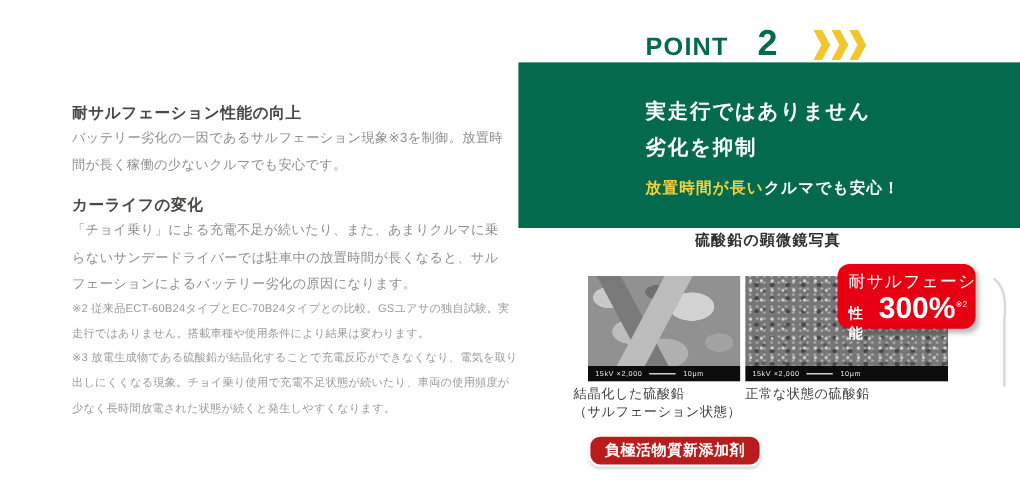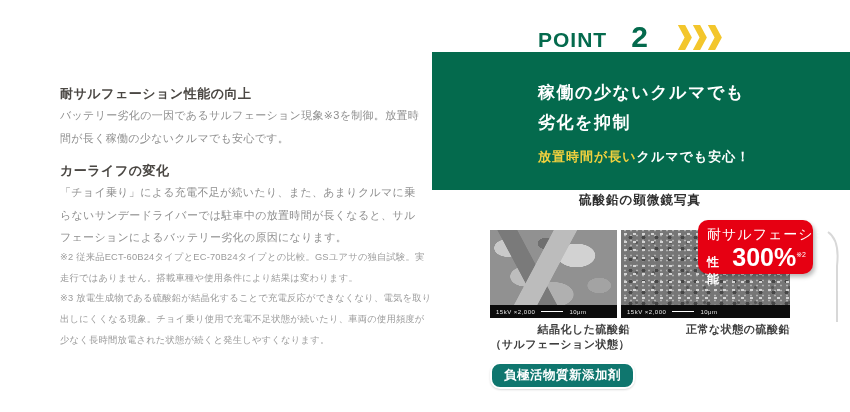--- a/index.html
+++ b/index.html
@@ -70,25 +70,25 @@
   .red-badge { position:absolute; left:698px; top:220px; width:115px; height:54px; background:#e60012;
                border-radius:10px; box-shadow:2px 3px 4px rgba(0,0,0,.28); color:#ffffff;
                padding:6px 7px 4px 9px; }
   .rb-line1 { font-size:14px; font-weight:normal; letter-spacing:1px; white-space:nowrap; }
   .rb-line2 { display:flex; align-items:baseline; margin-top:1px; }
   .rb-prefix { font-size:12px; font-weight:bold; letter-spacing:2px; }
   .rb-value  { font-size:25px; font-weight:bold; letter-spacing:0; margin-left:6px; line-height:1; }
   .rb-note   { font-size:7px; vertical-align:super; position:relative; top:-9px; }
 
   
-  .caption { position:absolute; text-align:right; font-size:11px; font-weight:bold; color:#3f3f3f;
+  .caption { position:absolute; text-align:left; font-size:11px; font-weight:normal; color:#3f3f3f;
              line-height:15px; letter-spacing:.5px; }
   .caption.left  { left:478px; top:322px; width:152px; }
   .caption.right { left:621px; top:322px; width:169px; }
-  .additive-btn { position:absolute; left:490px; top:362px; width:145px; height:27px; background:#0f766e;
+  .additive-btn { position:absolute; left:490px; top:362px; width:145px; height:27px; background:#b91c1c;
                   border:2px solid #ffffff; border-radius:10px; display:flex; align-items:center;
                   justify-content:center; color:#ffffff; font-size:12.5px; font-weight:bold;
                   letter-spacing:.5px; box-shadow:0 1px 2px rgba(0,0,0,.15); }
 
   
   .edge-arc { position:absolute; left:826px; top:226px; width:22px; height:100px; }
 </style>
 </head>
 <body>
 
@@ -108,21 +108,21 @@
     <span class="point-num">2</span>
     <span class="chevrons">
       <span class="chevron"></span>
       <span class="chevron"></span>
       <span class="chevron"></span>
     </span>
   </div>
 
   <div class="green-panel">
     <div class="gp-title">
-      <div>稼働の少ないクルマでも</div>
+      <div>実走行ではありません</div>
       <div>劣化を抑制</div>
     </div>
     <div class="gp-sub">
       <span class="hl">放置時間が長い</span><span class="rest">クルマでも安心！</span>
     </div>
   </div>
 
   <div class="micro-title">硫酸鉛の顕微鏡写真</div>
 
   <div class="sem-photo left">

